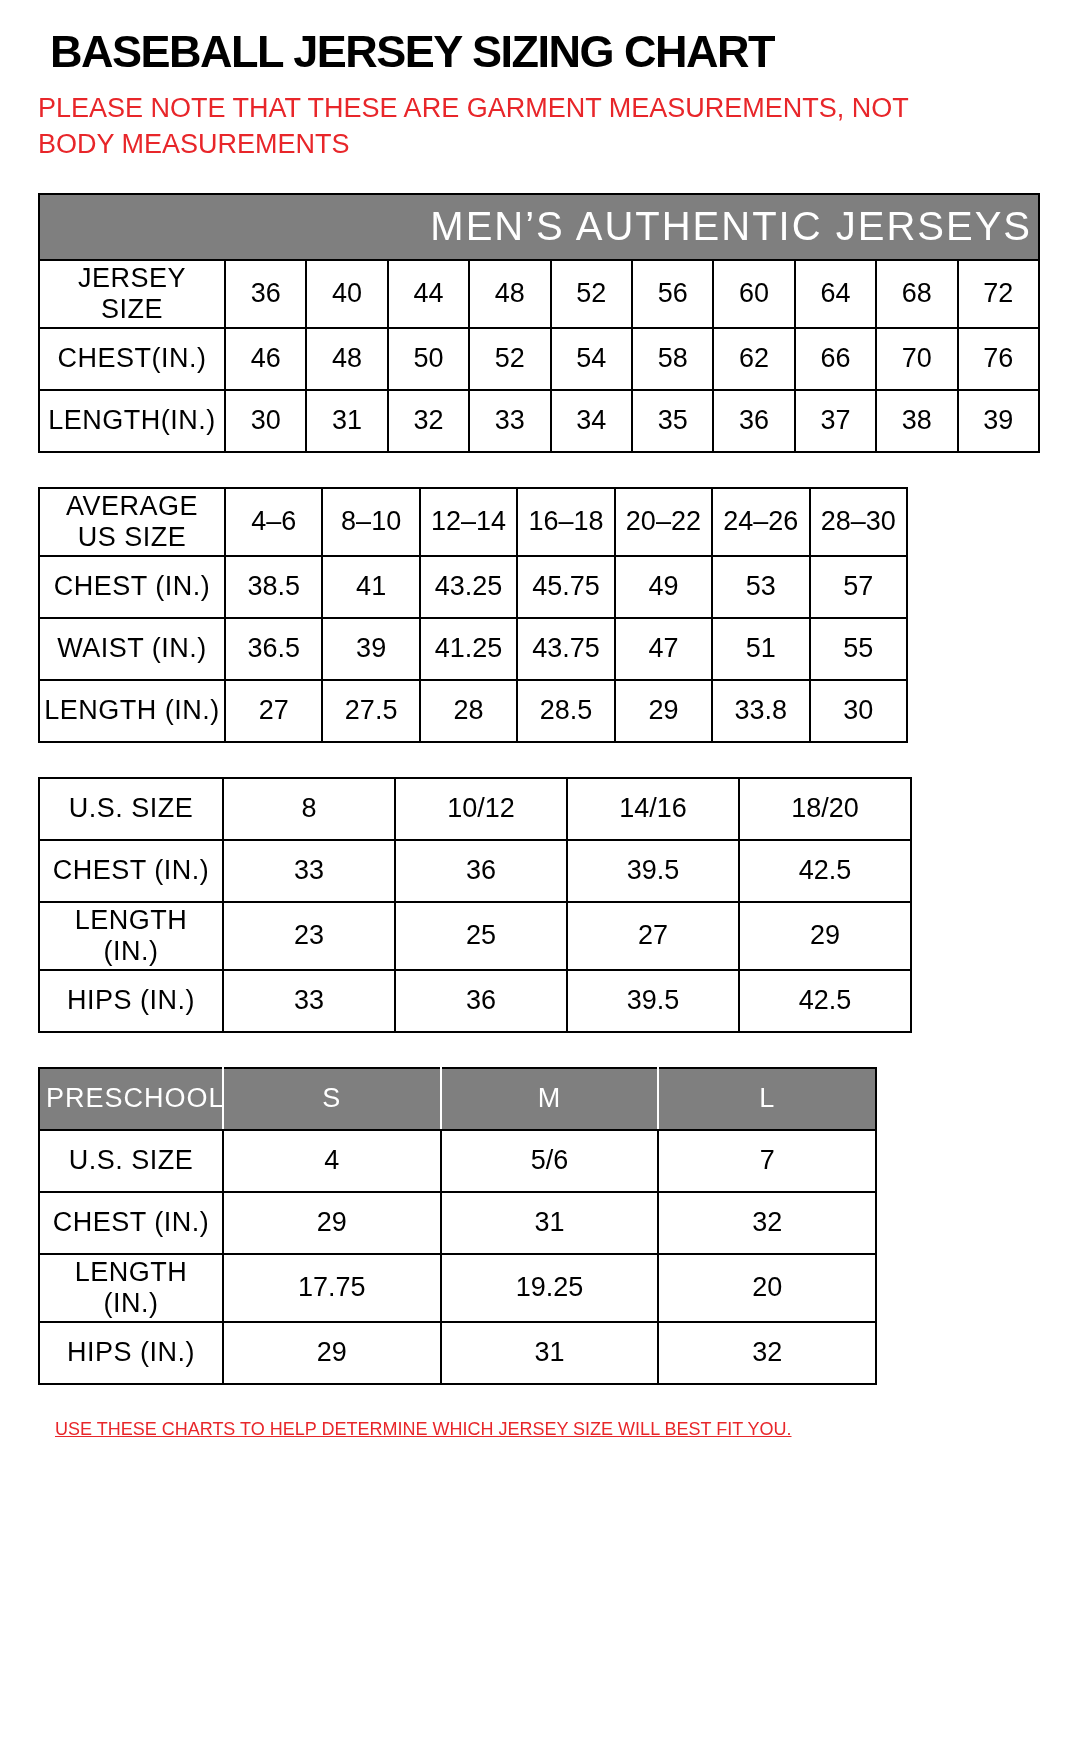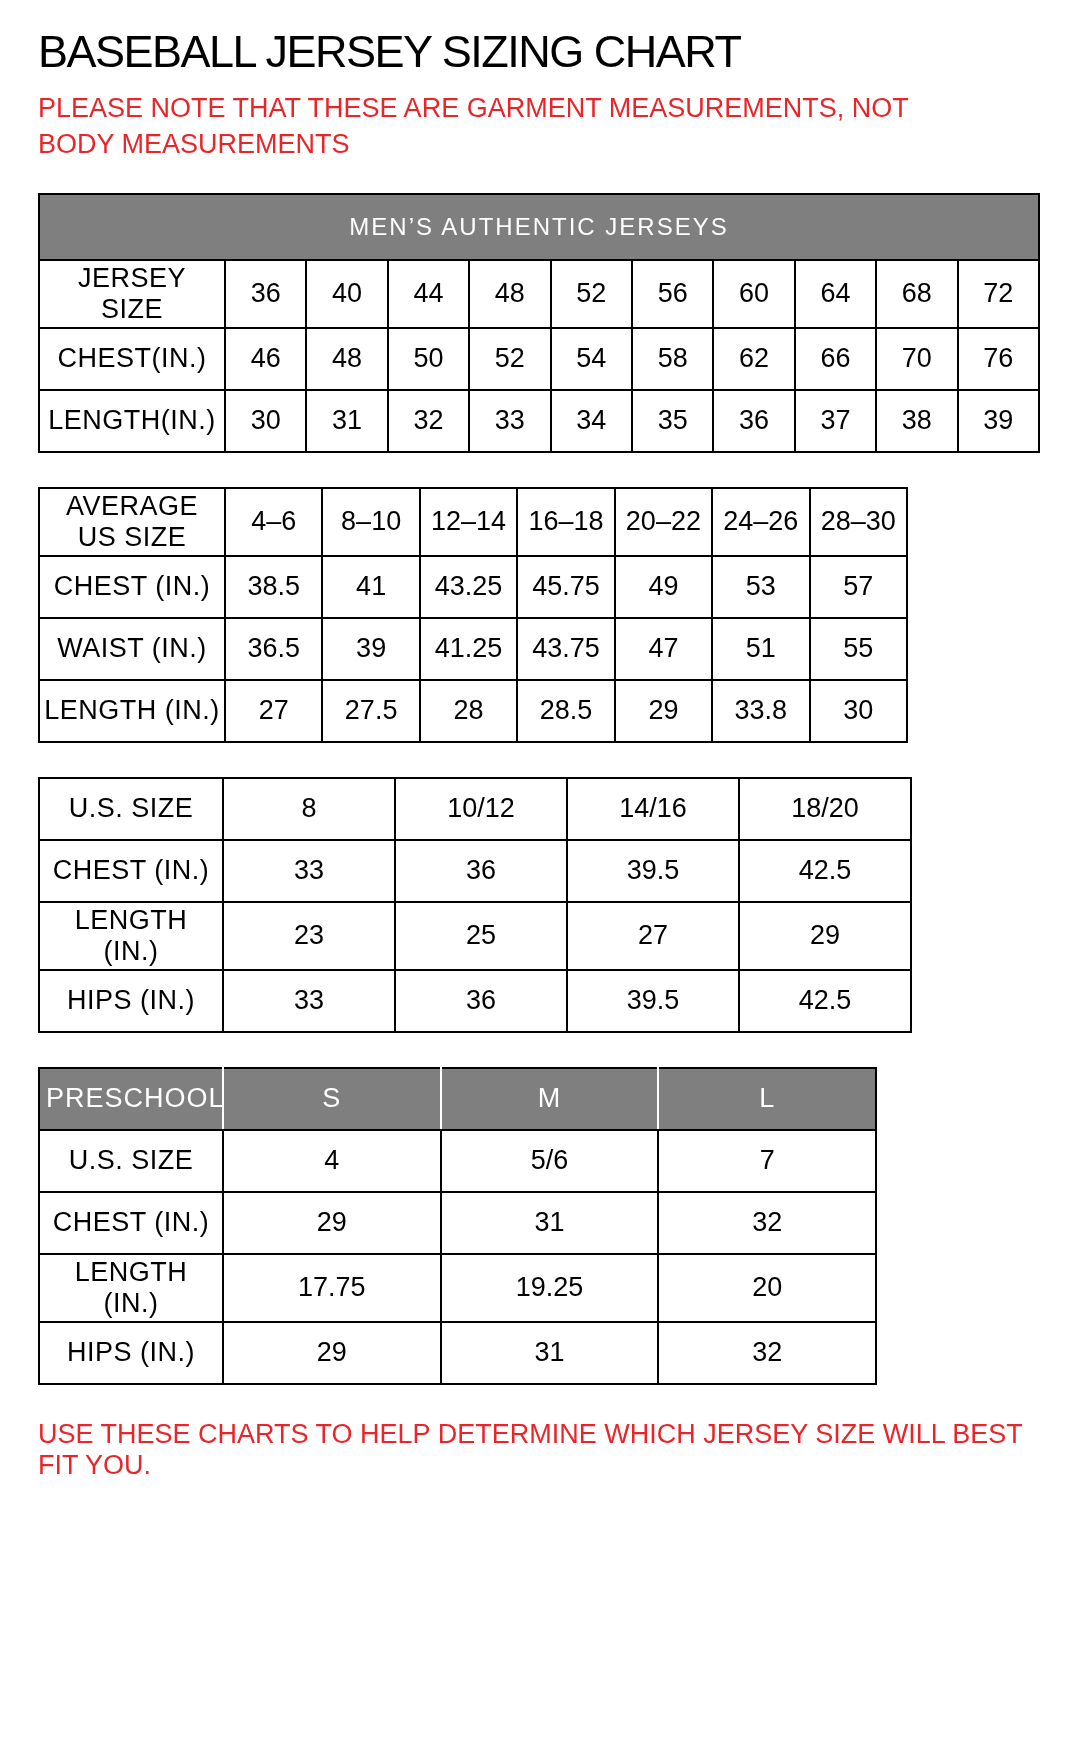--- a/index.html
+++ b/index.html
@@ -15,23 +15,23 @@
     font-family: "Liberation Sans", "DejaVu Sans", sans-serif;
     color: #000;
   }
   body { width: 1077px; }
   .page {
     width: 1077px;
     min-height: 1743px;
     padding: 26px 36px 60px 38px;
   }
   h1.title {
-    margin: 0 0 12px 0;
+    margin: 0 0 12px 12px;
     font-size: 45px;
-    font-weight: 400;
+    font-weight: 700;
     letter-spacing: -1.5px;
     color: #000;
   }
   p.note {
     margin: 8px 0 30px 0;
     max-width: 880px;
     color: var(--accent-red);
     font-size: 27px;
     line-height: 1.35;
     font-weight: 400;
@@ -51,24 +51,25 @@
     height: 62px;
     text-align: center;
     vertical-align: middle;
     padding: 0 6px;
     border-top: 2px solid var(--grid-black);
     border-bottom: 2px solid var(--grid-black);
     border-right: 2px solid #ffffff;
   }
   table.tbl th:last-child { border-right: 2px solid var(--grid-black); }
   table.tbl th.banner {
-    font-size: 24px;
+    font-size: 40px;
     letter-spacing: 2px;
     height: 66px;
     border: 2px solid var(--grid-black);
+    text-align: right;
   }
   table.tbl td {
     border: 2px solid var(--grid-black);
     font-size: 27px;
     text-align: center;
     vertical-align: middle;
     height: 62px;
     padding: 2px 4px;
     background: #ffffff;
   }
@@ -76,24 +77,25 @@
   
   .tbl-mens      { width: 1002px; }
   .tbl-mens      col.col-label { width: 186px; }
   .tbl-womens    { width: 870px; }
   .tbl-womens    col.col-label { width: 186px; }
   .tbl-boys      { width: 874px; }
   .tbl-boys      col.col-label { width: 184px; }
   .tbl-preschool { width: 839px; }
   .tbl-preschool col.col-label { width: 184px; }
   p.footer {
-    margin: 2px 0 0 0;
+    margin: 2px 0 0 17px;
     color: var(--accent-red);
-    font-size: 27px;
+    font-size: 18px;
     font-weight: 400;
+    text-decoration: underline;
   }
 </style>
 </head>
 <body>
 
 <div class="page">
   <h1 class="title">BASEBALL JERSEY SIZING CHART</h1>
   <p class="note">PLEASE NOTE THAT THESE ARE GARMENT MEASUREMENTS, NOT BODY MEASUREMENTS</p>
 
   <table class="tbl tbl-mens">

